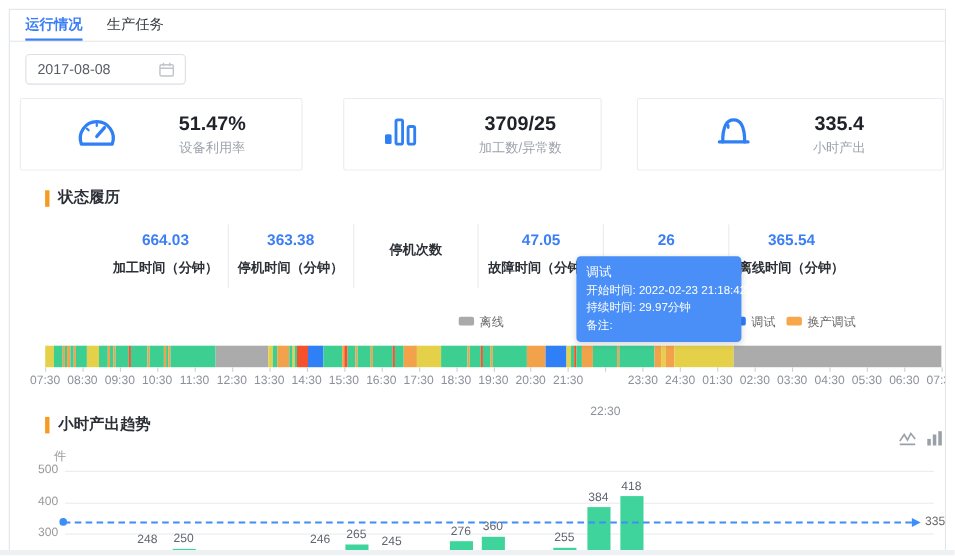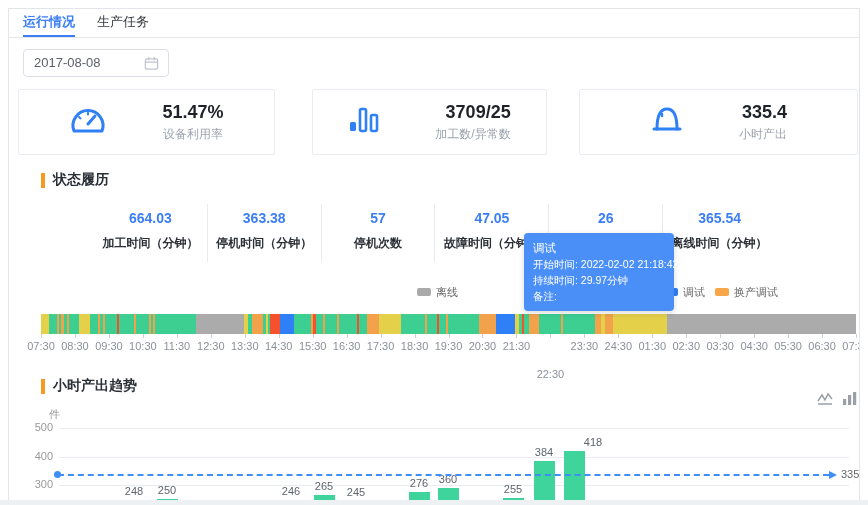--- a/index.html
+++ b/index.html
@@ -18,21 +18,21 @@
   .date-input{position:absolute;left:14px;top:40px;width:146px;height:28px;border:1px solid #dcdfe6;
     border-radius:4px;box-sizing:border-box;font-size:13px;color:#5a5e66;line-height:26px;padding-left:10px;background:#fff;}
   .date-input svg{position:absolute;right:9px;top:6px;}
 
   
   .cards{position:absolute;left:9px;top:80px;width:838px;height:66px;}
   .scard{position:absolute;top:0;height:64px;border:1px solid #e9edf1;border-radius:2px;background:#fff;
     display:flex;align-items:center;justify-content:center;}
   .scard .icon{margin-right:55px;}
   .sc-text{text-align:center;}
-  .sc-value{font-size:18px;font-weight:bold;color:#1f2329;text-align:right;}
+  .sc-value{font-size:18px;font-weight:bold;color:#1f2329;}
   .sc-label{font-size:12px;color:#9ca3ad;margin-top:3px;}
 
   
   .sec{position:absolute;left:32px;display:flex;align-items:center;}
   .sec-bar{width:4px;height:15px;background:#f59b22;margin-right:8px;}
   .sec-title{font-size:14px;font-weight:bold;color:#2b2f36;}
 
   
   .stats{position:absolute;left:85px;top:195px;width:682px;display:flex;}
   .stat{flex:1;text-align:center;padding:6px 0 10px 0;}
@@ -145,21 +145,20 @@
   <div class="stats">
       <div class="stat">
         <div class="stat-v">664.03</div>
         <div class="stat-l">加工时间（分钟）</div>
       </div>
       <div class="stat">
         <div class="stat-v">363.38</div>
         <div class="stat-l">停机时间（分钟）</div>
       </div>
       <div class="stat">
-        <div class="stat-v">57</div>
         <div class="stat-l">停机次数</div>
       </div>
       <div class="stat">
         <div class="stat-v">47.05</div>
         <div class="stat-l">故障时间（分钟）</div>
       </div>
       <div class="stat">
         <div class="stat-v">26</div>
         <div class="stat-l"></div>
       </div>
@@ -307,21 +306,21 @@
       <div class="tick" style="left: 779.12px;"></div>
       <div class="ticklabel" style="left: 761.12px;">05:30</div>
       <div class="tick" style="left: 813.08px;"></div>
       <div class="ticklabel" style="left: 795.08px;">06:30</div>
       <div class="tick" style="left: 847.04px;"></div>
       <div class="ticklabel" style="left: 829.04px;">07:30</div>
     </div>
 
   <div class="tooltip">
     <div class="tt-title">调试</div>
-    <div>开始时间: 2022-02-02 21:18:42</div>
+    <div>开始时间: 2022-02-23 21:18:42</div>
     <div>持续时间: 29.97分钟</div>
     <div>备注:</div>
   </div>
 
   <div class="sec" style="top:368px;">
     <span class="sec-bar"></span>
     <span class="sec-title">小时产出趋势</span>
   </div>
 
   <div class="toggles">
@@ -360,21 +359,21 @@
       <div class="obarlabel" style="left: 327px; top: 476.675px;">245</div>
       <div class="obar" style="left: 400px; top: 482.84px; height: 9.16px; background: rgb(62, 212, 155);"></div>
       <div class="obarlabel" style="left: 390px; top: 467.84px;">276</div>
       <div class="obar" style="left: 429px; top: 478.85px; height: 13.15px; background: rgb(62, 212, 155);"></div>
       <div class="obarlabel" style="left: 419px; top: 463.85px;">360</div>
       <div class="obar" style="left: 494px; top: 488.825px; height: 3.175px; background: rgb(62, 212, 155);"></div>
       <div class="obarlabel" style="left: 484px; top: 473.825px;">255</div>
       <div class="obar" style="left: 525px; top: 452.06px; height: 39.94px; background: rgb(62, 212, 155);"></div>
       <div class="obarlabel" style="left: 515px; top: 437.06px;">384</div>
       <div class="obar" style="left: 555px; top: 442.37px; height: 49.63px; background: rgb(62, 212, 155);"></div>
-      <div class="obarlabel" style="left: 564px; top: 427.37px;">418</div>
+      <div class="obarlabel" style="left: 545px; top: 427.37px;">418</div>
       <div class="refline" style="top: 464.911px;"></div>
       <div class="refdot" style="top: 462.411px;"></div>
       <div class="refarrow" style="top: 461.911px;"></div>
       <div class="reflabel" style="top: 458.911px;">335.4</div>
     </div>
 
 </div>
 
 <div class="bottom-strip"></div>
 

